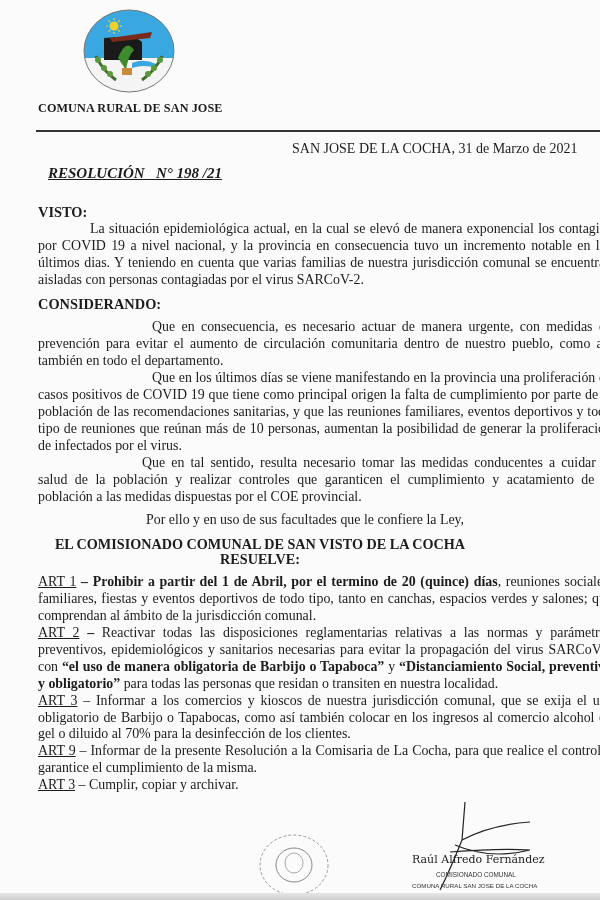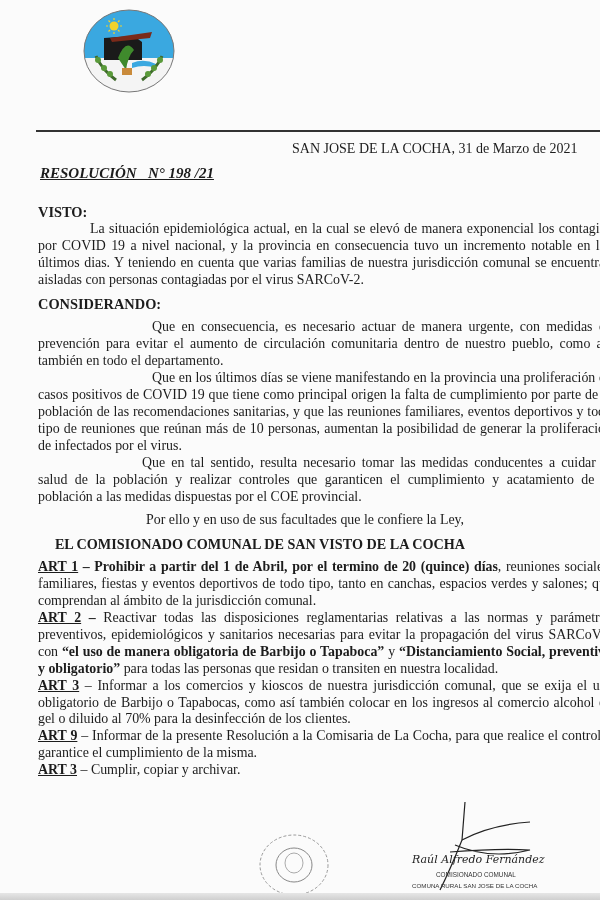--- a/index.html
+++ b/index.html
@@ -4,38 +4,38 @@
 <style>
   * { box-sizing: border-box; margin: 0; padding: 0; }
   html, body { width: 600px; height: 900px; overflow: hidden; background: #fbfbfb; }
   body { font-family: "Liberation Serif", "DejaVu Serif", serif; color: #1c1c1c; position: relative; }
 
   .logo { position: absolute; left: 82px; top: 8px; width: 94px; height: 86px; }
   .org { position: absolute; left: 38px; top: 102px; font-weight: bold; font-size: 12.2px; line-height: 13px; letter-spacing: 0.1px; }
   .org .l2 { padding-left: 10px; }
   .rule { position: absolute; left: 36px; top: 130px; width: 564px; height: 1.5px; background: #333; }
   .date { position: absolute; left: 292px; top: 141px; font-size: 14px; white-space: nowrap; }
-  .res-title { position: absolute; left: 40px; top: 165px; font-size: 15px; font-weight: bold; font-style: italic; text-decoration: underline; white-space: pre; }
+  .res-title { position: absolute; left: 48px; top: 165px; font-size: 15px; font-weight: bold; font-style: italic; text-decoration: underline; white-space: pre; }
 
   .body { position: absolute; left: 38px; top: 204px; width: 574px; font-size: 13.9px; line-height: 16.9px; }
   .h { font-weight: bold; font-size: 14.4px; }
   p { text-align: justify; text-align-last: auto; }
   .ind1 { text-indent: 52px; }
   .ind2 { text-indent: 114px; }
   .ind3 { text-indent: 104px; }
   .gap { height: 7px; }
   .por { padding-left: 108px; margin-top: 7px; }
   .resuelve { font-weight: bold; font-size: 14.2px; text-align: center; margin-top: 8px; line-height: 15px; padding-right: 130px; }
   .art { margin-top: 0; }
-  .art-label { font-weight: bold; text-decoration: underline; }
+  .art-label { font-weight: normal; text-decoration: underline; }
   b { font-weight: bold; }
 
   .seal { position: absolute; left: 256px; top: 832px; width: 76px; height: 66px; }
   .sig { position: absolute; left: 410px; top: 800px; width: 180px; height: 100px; }
-  .sig-name { position: absolute; left: 412px; top: 853px; font-family: "DejaVu Serif", serif; font-style: italic; font-size: 11px; color: #222; white-space: nowrap; }
+  .sig-name { position: absolute; left: 412px; top: 853px; font-family: "DejaVu Serif", serif; font-size: 11px; color: #222; white-space: nowrap; }
   .sig-role { position: absolute; left: 436px; top: 871px; font-family: "Liberation Sans", sans-serif; font-size: 6.4px; color: #333; white-space: nowrap; }
   .sig-org { position: absolute; left: 412px; top: 882px; font-family: "Liberation Sans", sans-serif; font-size: 6.2px; color: #333; white-space: nowrap; }
   .bottom-edge { position: absolute; left: 0; top: 893px; width: 600px; height: 7px; background: linear-gradient(#e6e6e6,#cfcfcf); }
 </style>
 </head>
 <body>
 
 <svg class="logo" viewBox="0 0 94 86">
   <defs>
       <clipPath id="c">
@@ -67,37 +67,39 @@
       <line x1="38" y1="18" x2="40" y2="18"></line>
     <line x1="26.5" y1="12.5" x2="28" y2="14"></line>
       <line x1="36" y1="22" x2="37.5" y2="23.5"></line>
     <line x1="37.5" y1="12.5" x2="36" y2="14"></line>
       <line x1="28" y1="22" x2="26.5" y2="23.5"></line>
   </g>
   <ellipse cx="47" cy="43" rx="45" ry="41" fill="none" stroke="#777" stroke-width="1"></ellipse>
 </svg>
 
 <div class="org">
+  <div>COMUNA RURAL DE SAN JOSE</div>
 </div>
 <div class="rule"></div>
 <div class="date">SAN JOSE DE LA COCHA, 31 de Marzo de  2021</div>
 <div class="res-title">RESOLUCIÓN   N° 198 /21</div>
 
 <div class="body">
   <div class="h">VISTO:</div>
   <p class="ind1">La situación epidemiológica actual, en la cual se elevó de manera exponencial los contagios por COVID 19 a nivel nacional, y la provincia en consecuencia tuvo un incremento notable en los últimos dias. Y teniendo en cuenta que varias familias de nuestra jurisdicción comunal se encuentran aisladas con personas contagiadas por el virus SARCoV-2.</p>
   <div class="gap"></div>
   <div class="h">CONSIDERANDO:</div>
   <div class="gap"></div>
   <p class="ind2">Que en consecuencia, es necesario actuar de manera urgente, con medidas de prevención para evitar el aumento de circulación comunitaria dentro de nuestro pueblo, como así también en todo el departamento.</p>
   <p class="ind2">Que en los últimos días  se viene manifestando en la provincia una proliferación de casos positivos de COVID 19 que tiene como principal origen la falta de cumplimiento por parte de la población de las recomendaciones sanitarias, y que las reuniones familiares, eventos deportivos y todo tipo de reuniones que reúnan más de 10 personas, aumentan la posibilidad de generar la proliferación de infectados por el virus.</p>
   <p class="ind3">Que en tal sentido, resulta necesario tomar las medidas conducentes a cuidar la salud de la población y realizar controles que garanticen el cumplimiento y acatamiento de la población a las medidas dispuestas por el COE provincial.</p>
   <p class="por">Por ello y en uso de sus facultades que le confiere la Ley,</p>
   <div class="resuelve">
     <div>EL COMISIONADO COMUNAL DE SAN VISTO DE LA COCHA</div>
+    <div>RESUELVE:</div>
   </div>
   <div class="gap"></div>
 
   <p class="art"><span class="art-label">ART 1</span><b> – </b><b>Prohibir a partir del 1 de Abril, por el termino de 20 (quince) días</b><span>, reuniones sociales, familiares, fiestas y eventos deportivos de todo tipo, tanto en canchas, espacios verdes y salones; que comprendan al ámbito de la jurisdicción comunal.</span></p>
 
   <p class="art"><span class="art-label">ART 2</span><b> – </b><span>Reactivar todas las disposiciones reglamentarias relativas a las normas y parámetros preventivos, epidemiológicos y sanitarios necesarias para evitar la propagación del virus SARCoV-2 con </span><b>“el uso de manera obligatoria de Barbijo o Tapaboca”</b><span> y </span><b>“Distanciamiento Social, preventivo y obligatorio”</b><span> para todas las personas que residan o transiten en nuestra localidad.</span></p>
 
   <p class="art"><span class="art-label">ART 3</span><span> – </span><span>Informar a los comercios y kioscos de nuestra jurisdicción comunal, que se exija el uso obligatorio de Barbijo o Tapabocas, como así también colocar en los ingresos al comercio alcohol en gel o diluido al 70% para la desinfección de los clientes.</span></p>
 
   <p class="art"><span class="art-label">ART 9</span><span> – </span><span>Informar de la presente Resolución a la Comisaria de La Cocha, para que realice el control y garantice el cumplimiento de la misma.</span></p>

